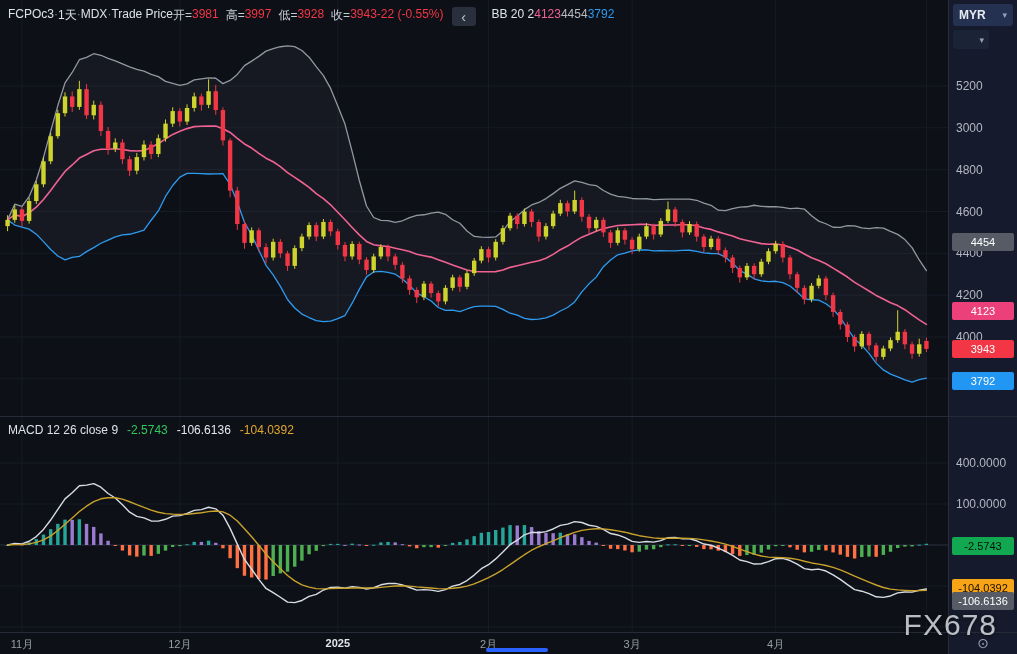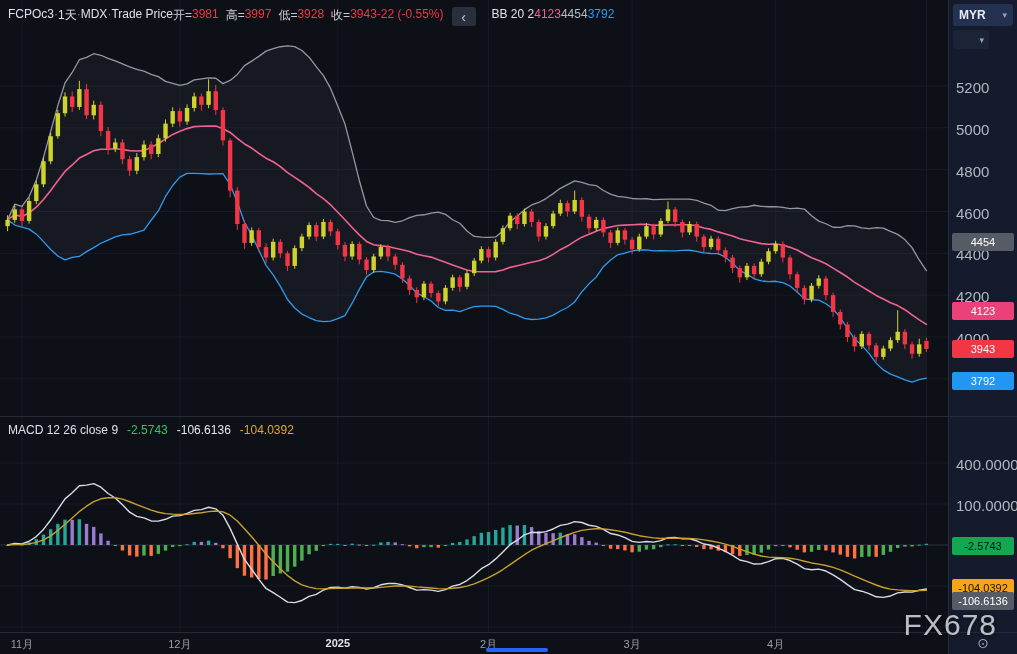--- a/index.html
+++ b/index.html
@@ -17,21 +17,21 @@
   .lbl{color:#c8ccd4;}
   .val-red{color:#f23645;}
   .btn-back{width:24px;height:19px;background:#2a2f3d;border-radius:3px;color:#c3c8d2;display:flex;
     align-items:center;justify-content:center;font-size:14px;cursor:pointer;margin-left:8px;}
   .bb-title{color:#dde1e8;margin-left:16px;}
   .v-basis{color:#f06292;} .v-upper{color:#b7bcc4;} .v-lower{color:#2e9bf0;}
   .v-hist{color:#31c85e;} .v-macd{color:#e4e7ec;} .v-signal{color:#e0a82e;}
   .right-axis{position:absolute;left:948px;top:0;width:69px;height:654px;background:#151b2c;
     border-left:1px solid #2a2e39;box-sizing:border-box;z-index:2;}
   .axis-label{position:absolute;left:0;width:100%;box-sizing:border-box;padding-left:7px;
-    font-size:15px;color:#b2b7c2;}
+    font-size:12px;color:#b2b7c2;}
   .axis-badge{position:absolute;left:3px;right:3px;text-align:center;font-size:11px;
     padding:3px 0;border-radius:2px;z-index:5;}
   .currency-dd{position:absolute;top:4px;left:4px;right:4px;height:22px;background:#253150;border-radius:3px;
     display:flex;align-items:center;justify-content:space-between;padding:0 6px;box-sizing:border-box;
     color:#e8ebf2;font-size:12px;font-weight:bold;cursor:pointer;}
   .mini-dd{position:absolute;top:30px;left:4px;width:36px;height:19px;background:#1b2336;border-radius:3px;
     display:flex;align-items:center;justify-content:flex-end;padding:0 5px;box-sizing:border-box;
     color:#97a0b5;cursor:pointer;}
   .caret{font-size:9px;color:#97a0b5;}
   .corner-icon{position:absolute;bottom:3px;left:50%;transform:translateX(-50%);color:#9aa0ab;
@@ -532,21 +532,21 @@
   <div class="right-axis" id="right-axis">
     <div class="currency-dd">
       <span>MYR</span>
       <span class="caret">▾</span>
     </div>
     <div class="mini-dd">
       <span class="caret">▾</span>
     </div>
     <div class="corner-icon">⊙</div>
   <div class="axis-label" style="top: 79px;">5200</div>
-      <div class="axis-label" style="top: 120.833px;">5000</div>
+      <div class="axis-label" style="top: 120.833px;">3000</div>
       <div class="axis-label" style="top: 162.667px;">4800</div>
       <div class="axis-label" style="top: 204.5px;">4600</div>
       <div class="axis-label" style="top: 246.333px;">4400</div>
       <div class="axis-label" style="top: 288.167px;">4200</div>
       <div class="axis-label" style="top: 330px;">4000</div>
       <div class="axis-label" style="top: 371.833px;">3800</div>
       <div class="axis-label" style="top: 456px;">400.0000</div>
       <div class="axis-label" style="top: 497px;">100.0000</div>
       <div class="axis-badge" style="top: 233.038px; background: rgb(86, 91, 102); color: rgb(255, 255, 255);">4454</div>
       <div class="axis-badge" style="top: 302.272px; background: rgb(236, 64, 122); color: rgb(255, 255, 255);">4123</div>

